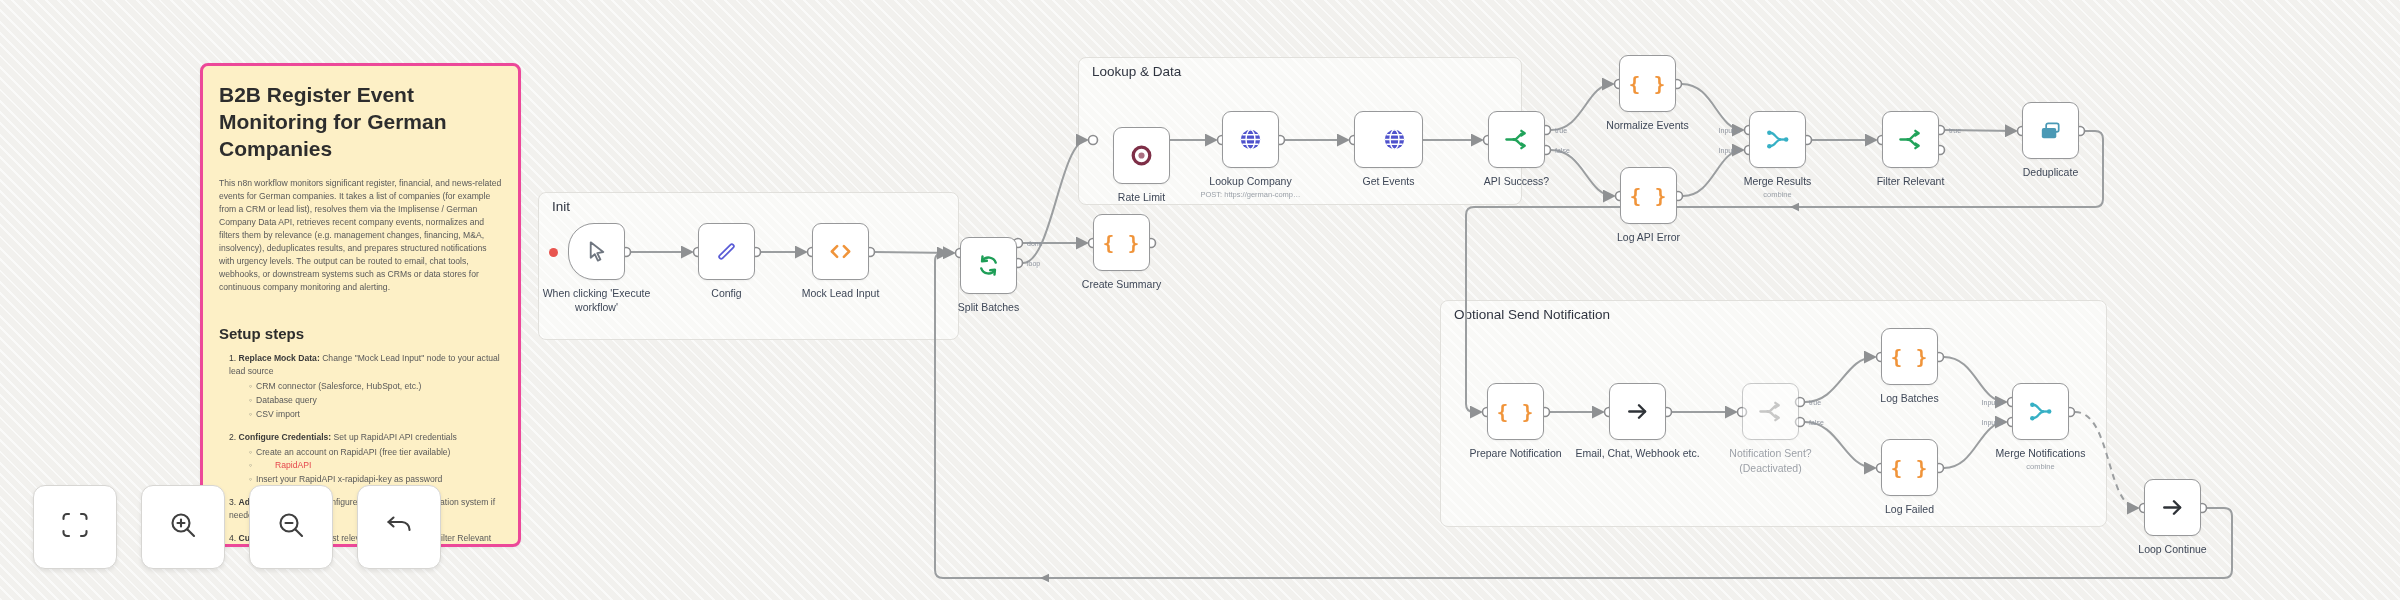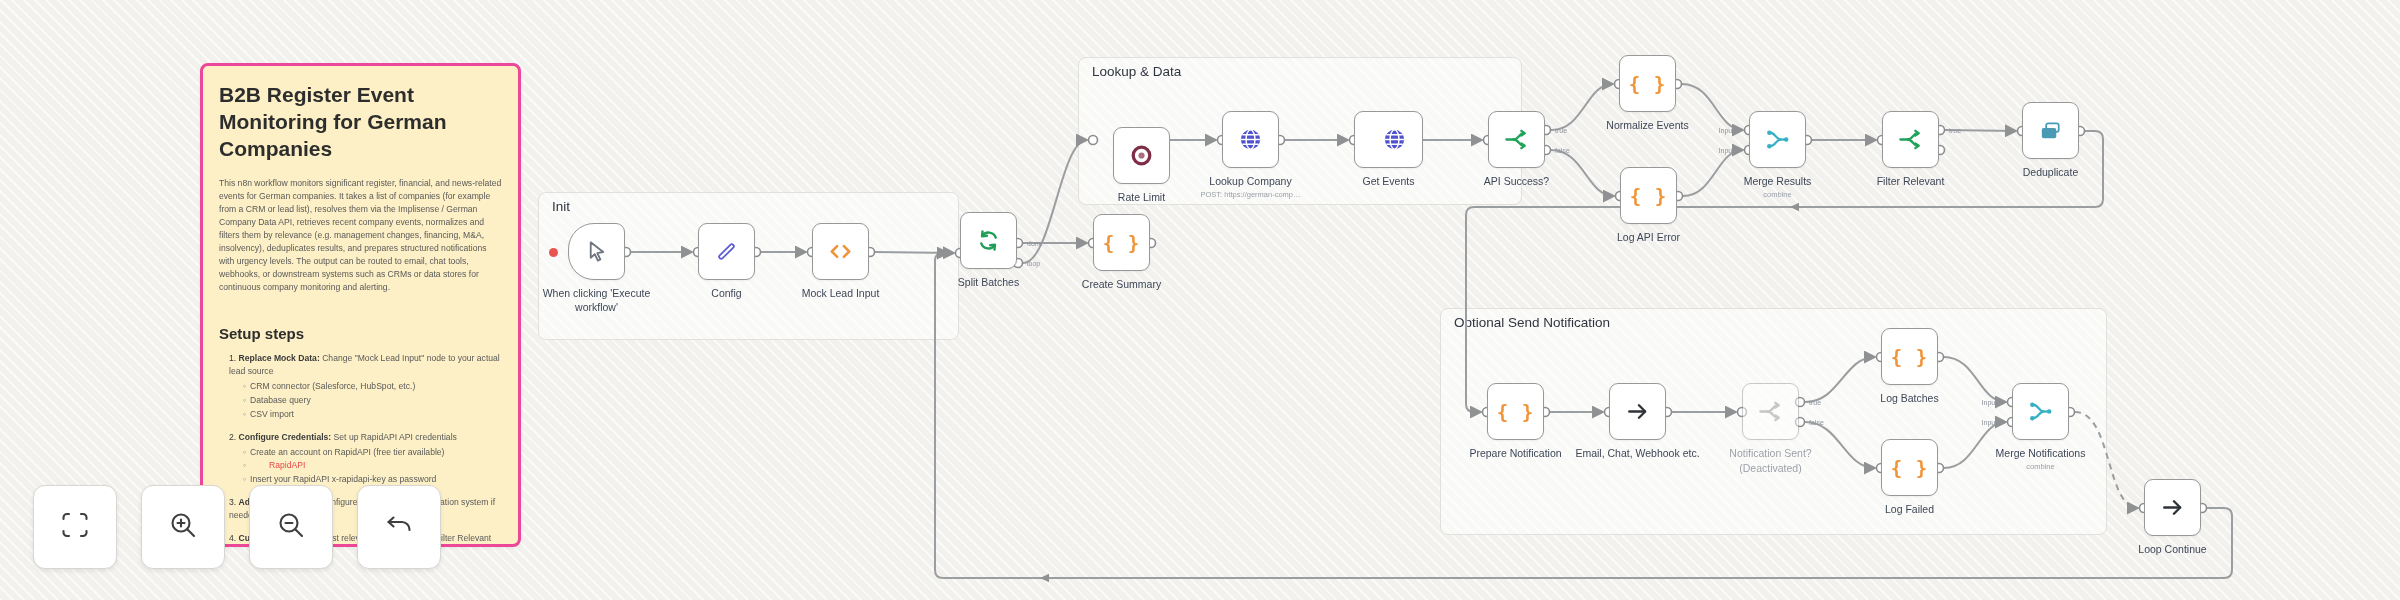--- a/index.html
+++ b/index.html
@@ -13,21 +13,21 @@
   .section{position:absolute;background:rgba(255,255,255,.55);border:1px solid #e1e0dc;border-radius:8px;z-index:1;}
   .section .section-label{position:absolute;top:6px;left:13px;font-size:13.5px;font-weight:normal;color:#2f3440;}
   
   .sticky{position:absolute;left:200px;top:63px;width:283px;height:450px;background:#fdf0c6;border:3px solid #ec4899;border-radius:8px;padding:14px 16px;z-index:1;overflow:hidden;box-shadow:0 1px 3px rgba(0,0,0,.06);}
   .sticky h1{font-size:21px;line-height:1.28;margin:2px 0 14px 0;color:#2d2d2d;}
   .sticky p.desc{font-size:8.6px;line-height:1.52;color:#595959;margin:0 0 31px 0;}
   .sticky h2{font-size:15px;margin:0 0 10px 0;color:#2d2d2d;}
   .step{font-size:8.6px;line-height:1.5;color:#595959;margin:0 0 10px 10px;}
   .step .num,.step b{color:#3a3a3a;}
   .step ul{list-style:none;margin:2px 0 0 8px;padding:0;}
-  .step li{margin:1px 6px;}
+  .step li{margin:1px 12px;}
   .step li .marker{color:#8a8a7a;margin-right:4px;}
   .link-red{color:#e5484d;padding-left:19px;}
   
   .node{position:absolute;width:55px;height:55px;background:#fff;border:1.6px solid #97989a;border-radius:9px;z-index:3;display:flex;align-items:center;justify-content:center;box-shadow:0 1px 2px rgba(0,0,0,.05);cursor:pointer;}
   .node.trigger{border-radius:26px 9px 9px 26px;}
   .node.deactivated{opacity:.5;}
   .node.deactivated .icon svg{filter:grayscale(1) brightness(1.15);}
   .node .icon{display:flex;align-items:center;justify-content:center;}
   .node .icon svg{width:27px;height:27px;}
   .glyph{font-family:"DejaVu Sans Mono", monospace;font-weight:bold;font-size:19px;color:#f0943a;letter-spacing:1px;}
@@ -48,21 +48,21 @@
 </head>
 <body>
 
 <div id="sections">
     <div class="section" style="left: 538px; top: 192px; width: 419px; height: 146px;">
       <div class="section-label">Init</div>
     </div>
     <div class="section" style="left: 1078px; top: 57px; width: 442px; height: 146px;">
       <div class="section-label">Lookup &amp; Data</div>
     </div>
-    <div class="section" style="left: 1440px; top: 300px; width: 665px; height: 225px; margin-top: 8px;">
+    <div class="section" style="left: 1440px; top: 300px; width: 665px; height: 225px;">
       <div class="section-label">Optional Send Notification</div>
     </div>
   </div>
 
 <div class="sticky">
   <h1>B2B Register Event Monitoring for German Companies</h1>
   <p class="desc">This n8n workflow monitors significant register, financial, and news-related events for German companies. It takes a list of companies (for example from a CRM or lead list), resolves them via the Implisense / German Company Data API, retrieves recent company events, normalizes and filters them by relevance (e.g. management changes, financing, M&amp;A, insolvency), deduplicates results, and prepares structured notifications with urgency levels. The output can be routed to email, chat tools, webhooks, or downstream systems such as CRMs or data stores for continuous company monitoring and alerting.</p>
   <h2>Setup steps</h2>
   <div id="steps-list">
       <div class="step"><span class="num">1.</span> <b>Replace Mock Data:</b> <span>Change "Mock Lead Input" node to your actual lead source</span><ul>
@@ -195,21 +195,21 @@
     </div>
     <div class="node" style="left: 812px; top: 223px;">
       <span class="icon">
         <svg viewBox="0 0 28 28" fill="none" stroke="#f0943a" stroke-width="2.6" stroke-linecap="round" stroke-linejoin="round">
           <path d="M10.5 8.5 L5 14 L10.5 19.5"></path>
           <path d="M17.5 8.5 L23 14 L17.5 19.5"></path>
         </svg>
       </span>
       <div class="node-label">Mock Lead Input</div>
     </div>
-    <div class="node" style="left: 960px; top: 212px;">
+    <div class="node" style="left: 960px; top: 237px;">
       <span class="icon">
         <svg viewBox="0 0 28 28" fill="none" stroke="#1e9e57" stroke-width="2.5" stroke-linecap="round" stroke-linejoin="round">
           <path d="M21.5 11 a8 8 0 0 0 -14 -2"></path>
           <path d="M6.5 17 a8 8 0 0 0 14 2"></path>
           <polyline points="7.8,4.6 7.3,9.6 12.3,9.1"></polyline>
           <polyline points="20.2,23.4 20.7,18.4 15.7,18.9"></polyline>
         </svg>
       </span>
       <div class="node-label">Split Batches</div>
     </div>

